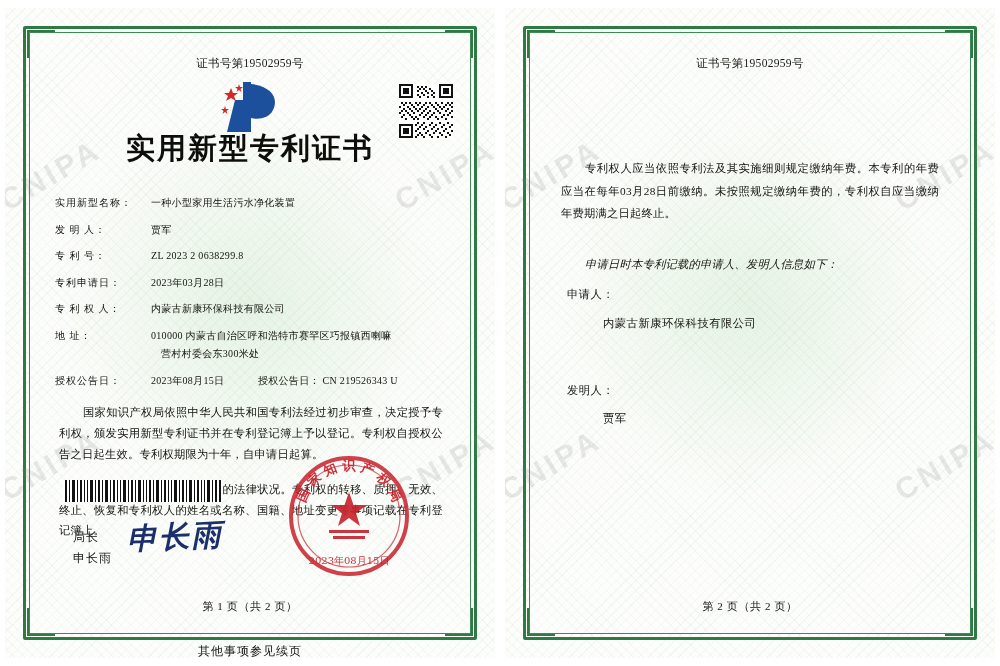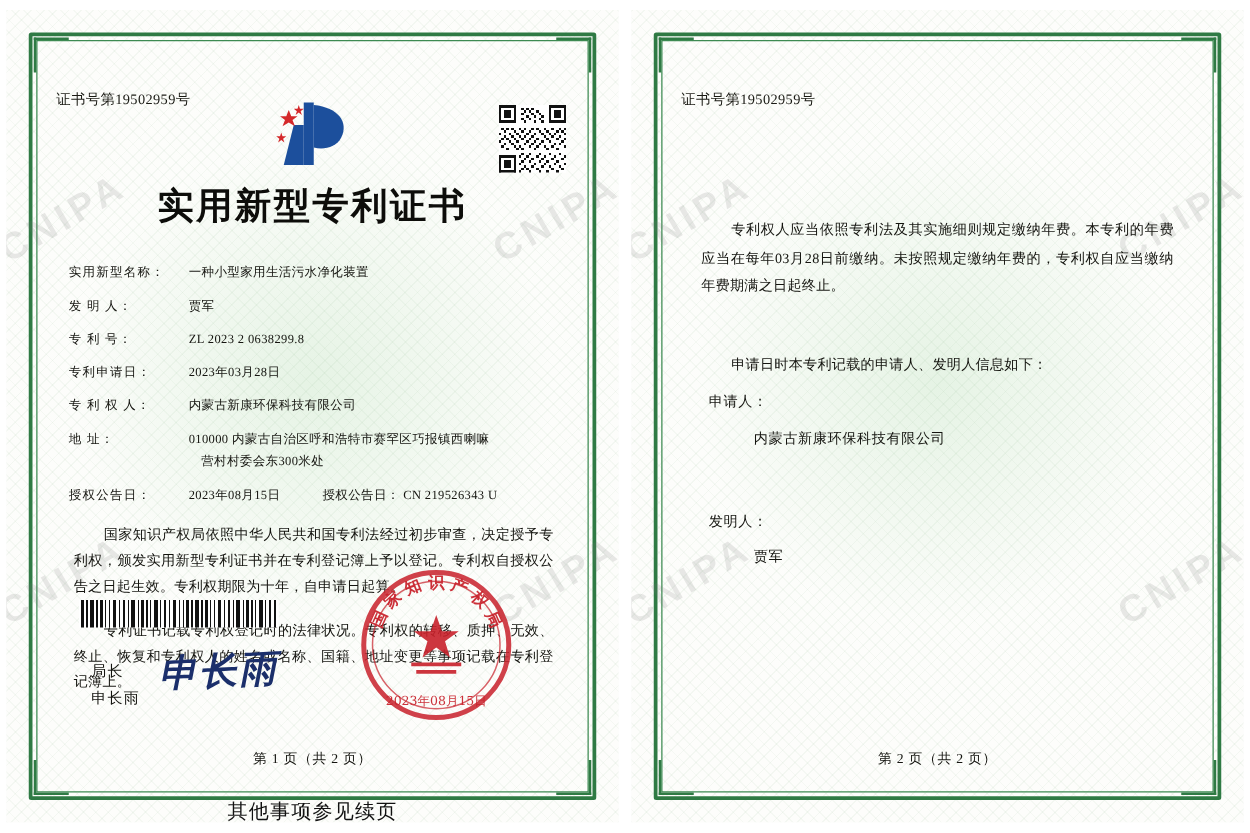--- a/index.html
+++ b/index.html
@@ -63,21 +63,22 @@
 
   .content {
     position: absolute;
     left: 40px; top: 40px; right: 40px; bottom: 40px;
     color: #14140f;
   }
   .cert-no {
     font-size: 11.5px;
     color: #1a1a14;
     letter-spacing: .3px;
-    margin-top: 24px;
+    margin-top: 8px;
+    text-align: center;
   }
   .logo-wrap {
     position: absolute;
     left: 0; right: 0; top: 30px;
     display: flex;
     justify-content: center;
     pointer-events: none;
   }
   .logo {
     width: 74px; height: 58px;
@@ -182,24 +183,25 @@
     font-size: 11.3px;
     line-height: 2;
   }
   .p2-para {
     padding: 0 16px;
     text-indent: 24px;
     text-align: justify;
     letter-spacing: .2px;
   }
   .p2-lead {
-    margin-top: 40px;
+    margin-top: 28px;
     padding: 0 16px;
     text-indent: 24px;
     letter-spacing: .2px;
+    font-style: italic;
   }
   .p2-row {
     margin-top: 8px;
     padding-left: 22px;
     letter-spacing: .5px;
   }
   .p2-sub {
     margin-top: 6px;
     padding-left: 58px;
     letter-spacing: .5px;
@@ -208,21 +210,21 @@
     margin-top: 44px;
     padding-left: 22px;
     letter-spacing: .5px;
   }
   .bottom-note {
     position: absolute;
     left: 0;
     width: 500px;
     bottom: 6px;
     text-align: center;
-    font-size: 16px;
+    font-size: 12px;
     letter-spacing: 1px;
     color: #111;
   }
   
   .wm {
     position: absolute;
     font-size: 30px;
     font-weight: bold;
     color: rgba(120,120,120,0.16);
     letter-spacing: 4px;

